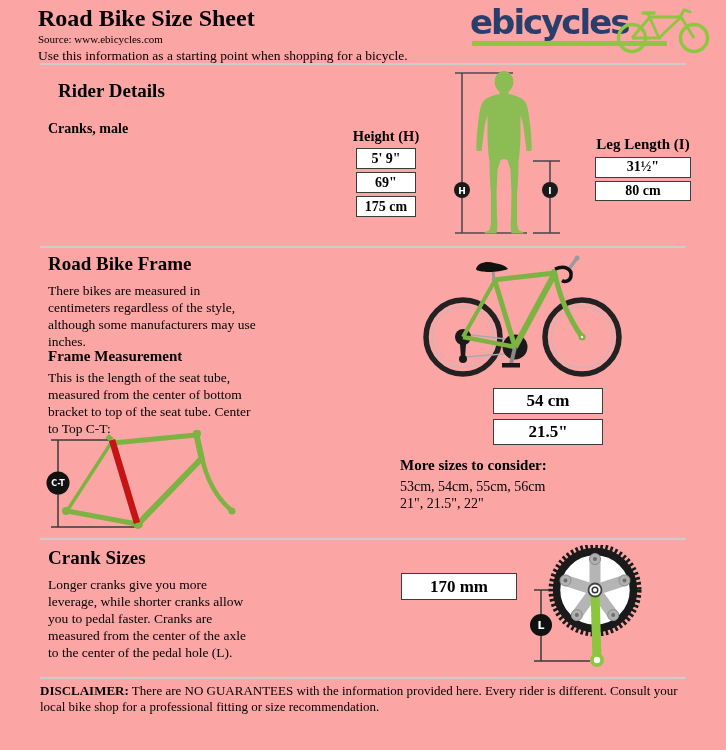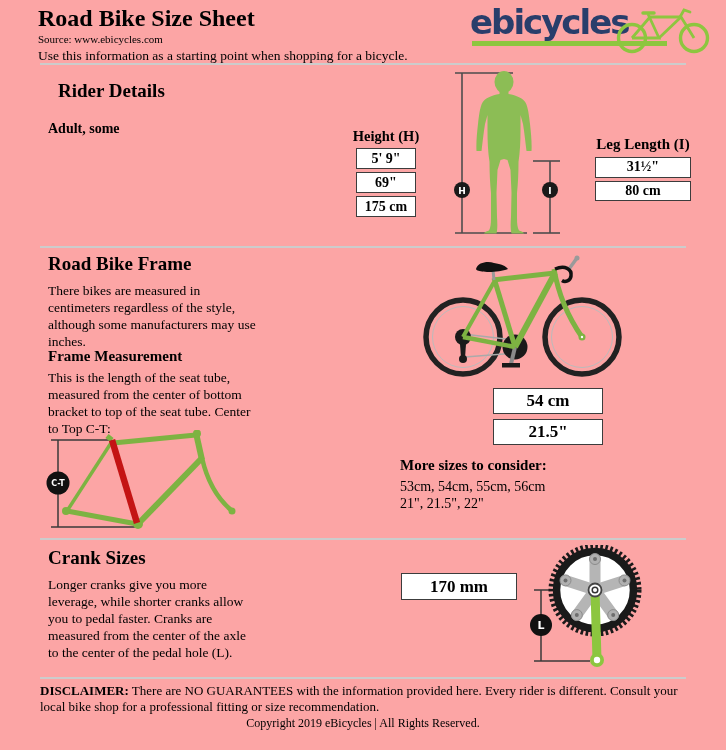--- a/index.html
+++ b/index.html
@@ -41,21 +41,21 @@
       <path d="M43,8 L54,32 L27,32" stroke-width="2.8"></path>
       <path d="M76,11 L54,32" stroke-width="2.8"></path>
       <path d="M38,7 L49,7" stroke-width="3.5" stroke-linecap="round"></path>
       <path d="M75,11 L79,4 L85,6" stroke-width="2.8" stroke-linecap="round"></path>
     </g>
   </svg>
 
   <div class="hr" style="top:63px;"></div>
 
   <div class="abs h2" style="left:48px;top:80px;margin-left:10px;">Rider Details</div>
-  <div class="abs" style="left:48px;top:121px;font-size:14px;font-weight:bold;">Adult, some</div>
+  <div class="abs" style="left:48px;top:121px;font-size:14px;font-weight:bold;">Cranks, male</div>
 
   <div class="abs" style="left:343px;top:128px;width:86px;">
     <div class="col-label" style="font-size:14.5px;">Height (H)</div>
     <div class="value-box" style="width:60px;height:21px;margin:3px auto 0;font-size:14px;">5' 9"</div>
     <div class="value-box" style="width:60px;height:21px;margin:3px auto 0;font-size:14px;">69"</div>
     <div class="value-box" style="width:60px;height:21px;margin:3px auto 0;font-size:14px;">175 cm</div>
   </div>
 
   <svg class="abs" style="left:438px;top:66px;" width="130" height="172" viewBox="0 0 130 172">
     <g stroke="#4d4d4d" stroke-width="1.6">
@@ -218,15 +218,14 @@
     <circle cx="75" cy="45" r="2.8" fill="#fff" stroke="#333" stroke-width="1.5"></circle>
     <circle cx="21" cy="80" r="11" fill="#111"></circle>
     <text class="marker" x="21" y="84" font-size="11" text-anchor="middle">L</text>
   </svg>
 
   <div class="hr" style="top:677px;"></div>
 
   <div class="abs footer-line" style="left:40px;top:683px;width:650px;">
     <span style="font-weight:bold;">DISCLAIMER:</span><span> There are NO GUARANTEES with the information provided here. Every rider is different. Consult your local bike shop for a professional fitting or size recommendation.</span>
   </div>
-  <div class="abs" style="left:0;top:716px;width:726px;text-align:center;font-size:12px;">Copyright 2019 eBicycles | All Rights Reserved.</div>
 
 </div>
 
 </body></html>

